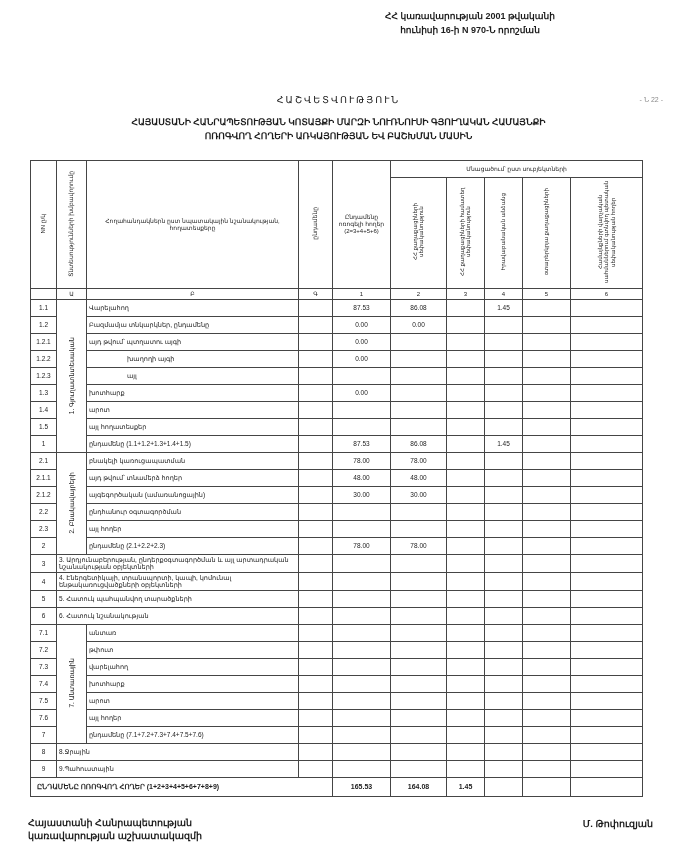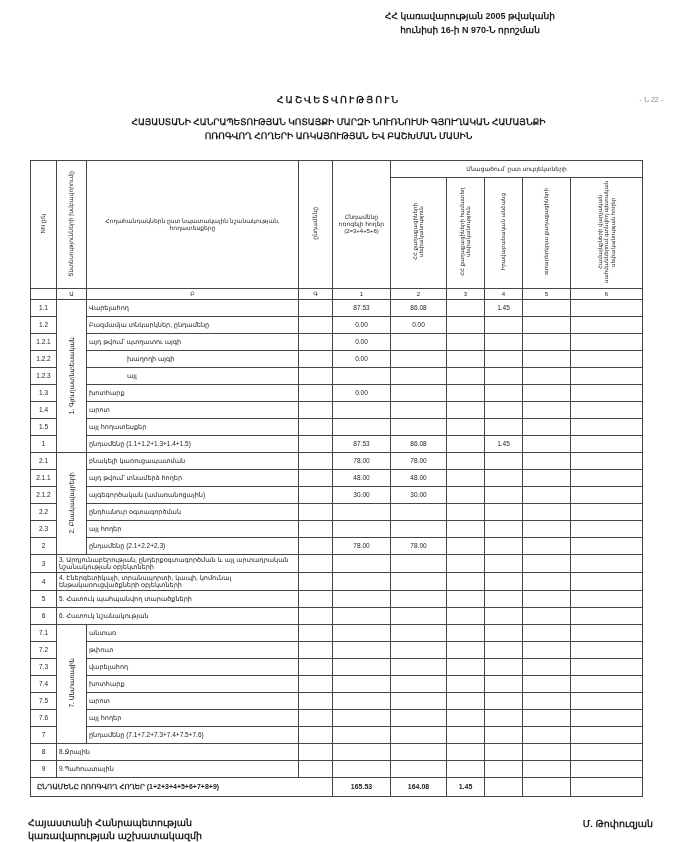--- a/index.html
+++ b/index.html
@@ -6,21 +6,21 @@
   .page{
     position:relative;width:677px;height:842px;background:#ffffff;
     font-family:"Liberation Sans",sans-serif;color:#1c1c1c;overflow:hidden;
   }
   .appendix{
     position:absolute;top:10px;left:300px;width:340px;
     text-align:center;font-weight:bold;font-size:9px;line-height:1.5;
   }
   .report-heading{
     position:absolute;top:94px;left:0;width:100%;text-align:center;
-    font-weight:bold;font-size:9.5px;letter-spacing:2px;
+    font-weight:normal;font-size:9.5px;letter-spacing:2px;
   }
   .page-note{
     position:absolute;top:96px;right:14px;font-size:7px;color:#8a8a8a;
   }
   .main-title{
     position:absolute;top:116px;left:0;width:100%;text-align:center;
     font-weight:bold;font-size:9px;line-height:1.5;
   }
   table.report{
     position:absolute;left:30px;top:160px;width:612px;
@@ -55,21 +55,21 @@
   .signer{
     position:absolute;top:818px;right:24px;font-weight:bold;font-size:9.5px;text-align:right;
   }
 </style>
 </head>
 <body>
 
 <div class="page">
 
   <div class="appendix">
-    <div>ՀՀ կառավարության 2005 թվականի</div>
+    <div>ՀՀ կառավարության 2001 թվականի</div>
     <div>հունիսի 16-ի N 970-Ն որոշման</div>
   </div>
 
   <div class="report-heading">ՀԱՇՎԵՏՎՈՒԹՅՈՒՆ</div>
   <div class="page-note">- Ն 22 -</div>
 
   <div class="main-title">
     <div>ՀԱՅԱՍՏԱՆԻ ՀԱՆՐԱՊԵՏՈՒԹՅԱՆ ԿՈՏԱՅՔԻ ՄԱՐԶԻ ՆՈՒՌՆՈՒՍԻ ԳՅՈՒՂԱԿԱՆ ՀԱՄԱՅՆՔԻ</div>
     <div>ՈՌՈԳՎՈՂ ՀՈՂԵՐԻ ԱՌԿԱՅՈՒԹՅԱՆ ԵՎ ԲԱՇԽՄԱՆ ՄԱՍԻՆ</div>
   </div>

